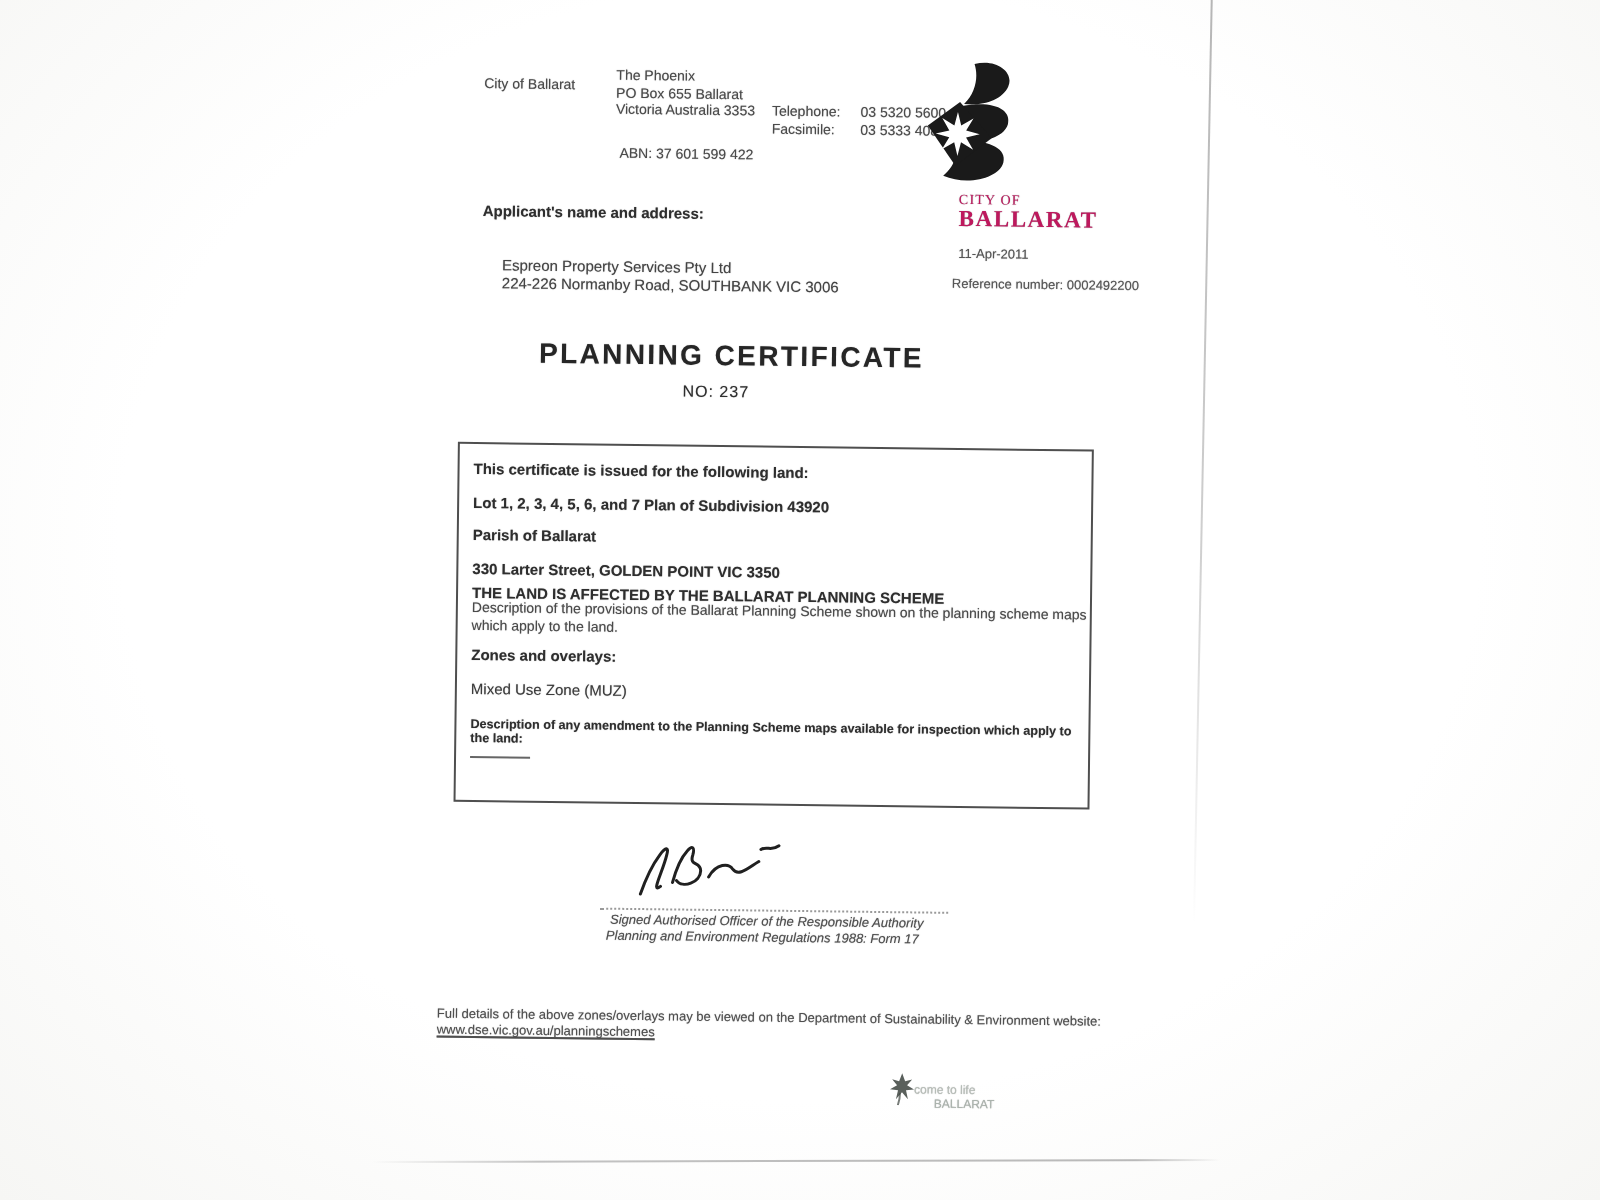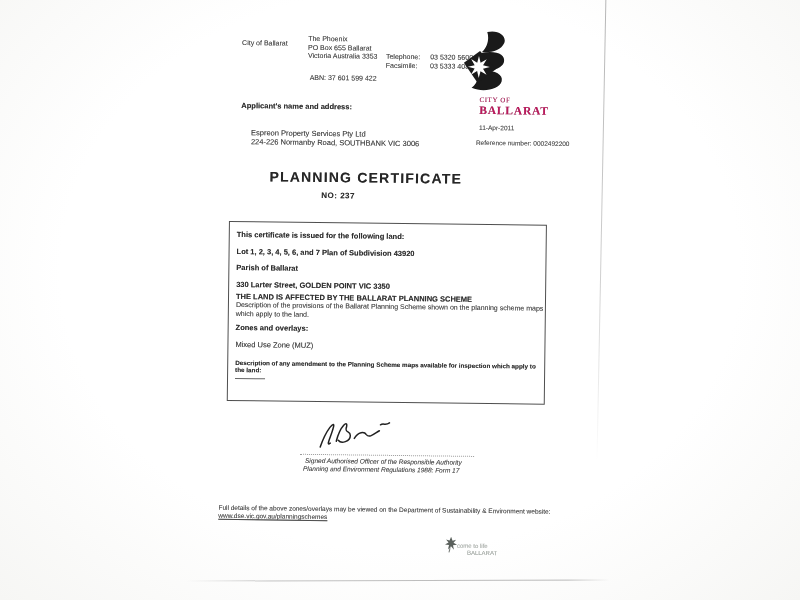--- a/index.html
+++ b/index.html
@@ -30,21 +30,21 @@
   .phones td.lbl{padding-right:10px;}
   .logo{left:459px;top:30px;}
   .logo-words{left:477px;top:95px;font-family:"Liberation Serif","DejaVu Serif",serif;color:#be185d;}
   .logo-words .cityof{font-size:7px;letter-spacing:0.6px;display:block;}
   .logo-words .ballarat{font-size:11.5px;font-weight:bold;letter-spacing:0.8px;display:block;margin-top:0px;}
   .date{left:477px;top:123px;color:#555;}
   .refnum{left:474px;top:138px;color:#555;}
   .app-label{left:239px;top:103px;}
   .app-block{left:249px;top:130px;color:#444;}
   .doc-title{left:268px;top:170px;font-size:14px;font-weight:bold;letter-spacing:1.2px;color:#262626;}
-  .doc-no{left:320px;top:192px;font-size:8px;font-weight:bold;color:#2e2e2e;letter-spacing:0.5px;}
+  .doc-no{left:340px;top:192px;font-size:8px;font-weight:normal;color:#2e2e2e;letter-spacing:0.5px;}
   .land-box{left:228px;top:223px;width:318px;height:180px;border:1.2px solid #4f4f4f;
     box-sizing:border-box;padding:8px 8px 0 7px;background:rgba(255,255,255,0.4);}
   .land-box .row{display:block;}
   .mb7{margin-bottom:7.5px;} .mb8{margin-bottom:8px;} .mb3{margin-bottom:3px;}
   .mb0{margin-bottom:0;} .mb5{margin-bottom:5px;} .mb9{margin-bottom:9.5px;}
   .desc{font-size:7px;line-height:8.5px;color:#4a4a4a;width:308px;}
   .amend{font-size:6.3px;line-height:7.5px;color:#2e2e2e;font-weight:bold;}
   .amend-dash{width:30px;height:1px;background:#666;margin-top:4px;}
   .signature{left:318px;top:416px;}
   .sig-rule{left:302px;top:455px;width:174px;border-top:1px dotted #9a9a9a;height:0;}

